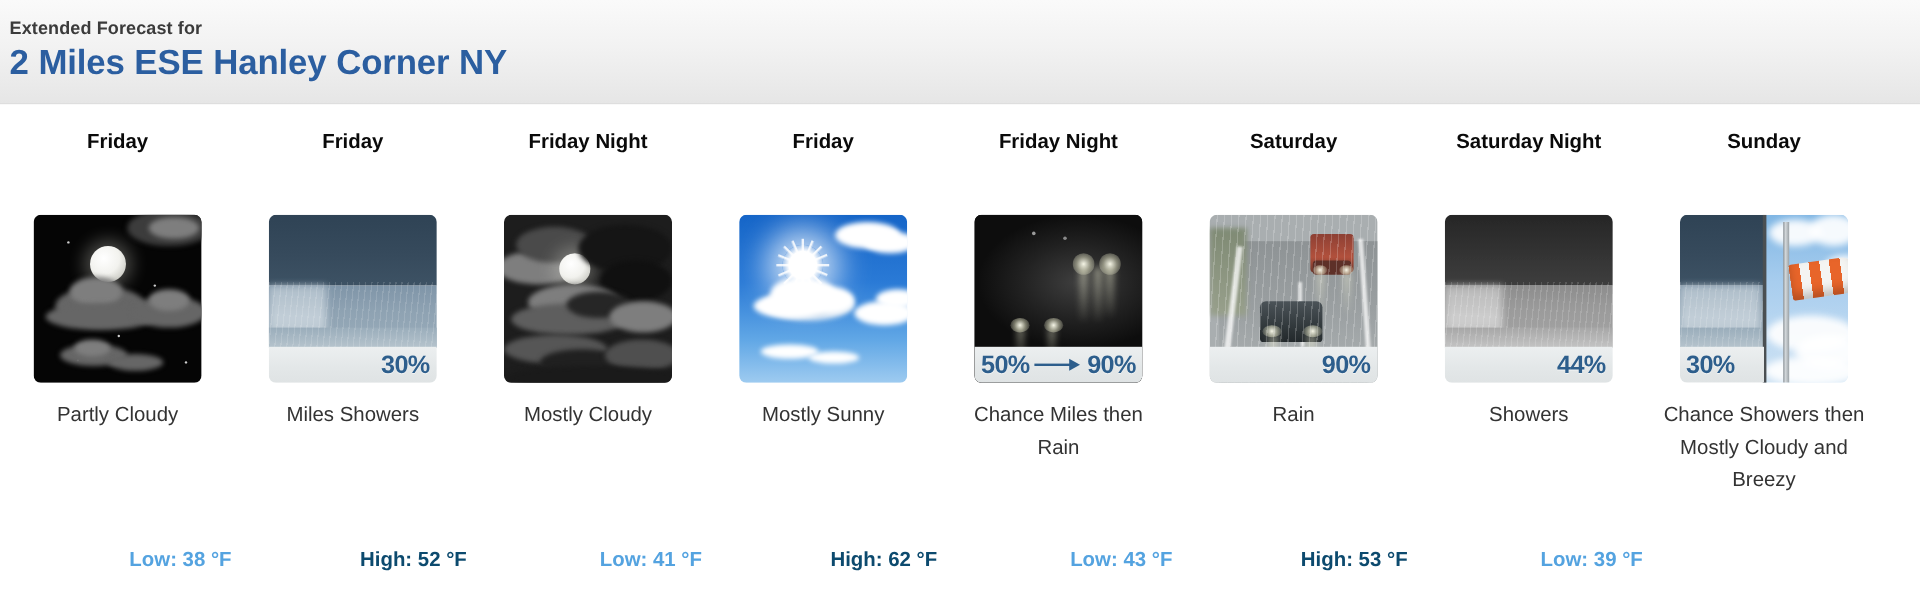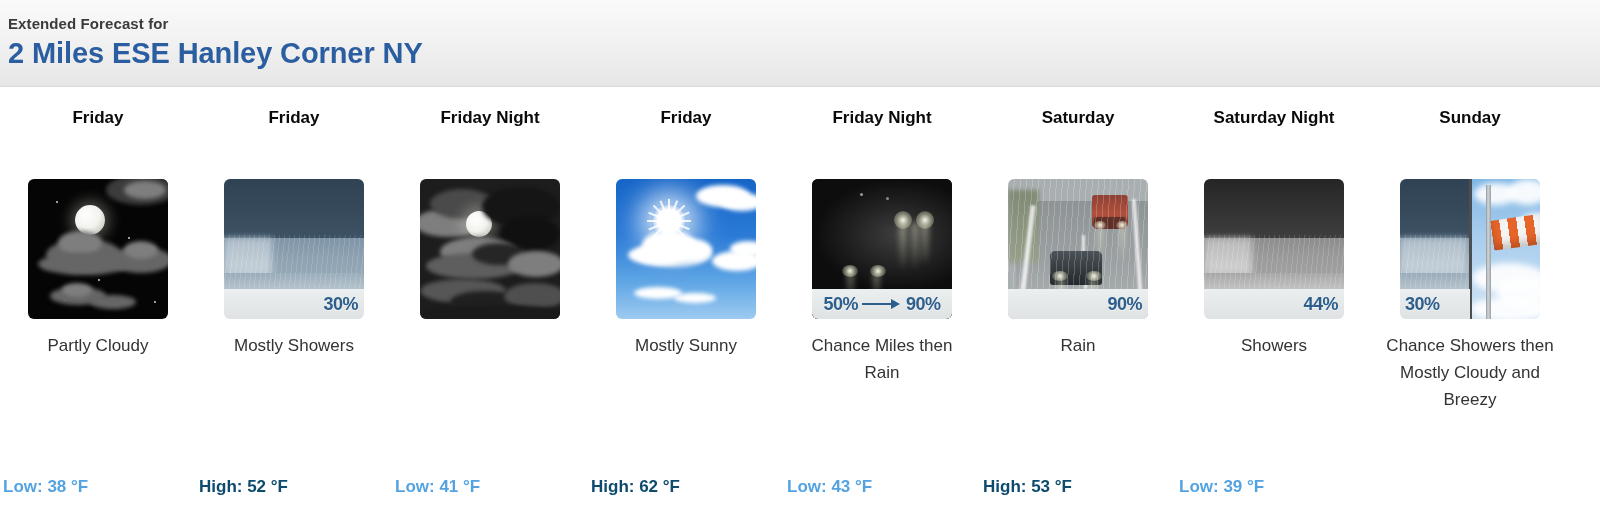--- a/index.html
+++ b/index.html
@@ -81,25 +81,24 @@
     text-align: center;
     font-size: 17px;
     color: #333333;
     line-height: 27px;
   }
 
   .temp {
     position: absolute;
     top: 352px;
     width: 190px;
-    text-align: left;
+    text-align: right;
     font-size: 17px;
     font-weight: bold;
     line-height: 22px;
-    margin-top: 20px;
   }
   .temp.low  { color: #54a3e0; }
   .temp.high { color: #0c4a6e; }
 
   
   .pop-strip {
     position: absolute;
     left: 0; right: 0; bottom: 0;
     height: 30px;
     background: linear-gradient(180deg, #eceff0 0%, #e3e7e8 60%, #dfe3e4 100%);
@@ -110,21 +109,21 @@
     z-index: 5;
   }
   .pop-strip.split-pop {
     width: 50%;
     right: auto;
     justify-content: flex-start;
     padding-right: 0;
     padding-left: 5px;
   }
   .pop-text {
-    font-size: 18px;
+    font-size: 21px;
     font-weight: bold;
     color: #2d5e8c;
     letter-spacing: -0.5px;
     line-height: 21px;
     text-shadow: 0 1px 0 rgba(255,255,255,.55);
   }
   .pop-dual { display: flex; align-items: center; gap: 4px; }
   .pop-arrow {
     width: 40px; height: 12px;
     position: relative;
@@ -341,21 +340,21 @@
           <div class="rain-mid"></div>
           <div class="rain-patch"></div>
           <div class="rain-low"></div>
           <div class="rain-streaks"></div>
         </div>
         <div class="pop-strip">
           <span class="pop-text">30%</span>
         </div>
       </div>
     </div>
-    <div class="desc">Mostly Showers</div>
+    <div class="desc">Miles Showers</div>
     <div class="temp high">High: 52 °F</div>
   </div>
 
   <div class="forecast-col">
     <div class="day-label">Friday Night</div>
     <div class="icon-wrap">
       <div class="wx-icon">
         <div class="art night-sky" style="background:#1d1d1d">
           <div class="cl-g lt" style="left:-6px;top:30px;width:70px;height:28px"></div>
           <div class="cl-g" style="left:10px;top:10px;width:64px;height:30px;background:#4a4a4a"></div>
@@ -366,20 +365,21 @@
           <div class="cl-g" style="left:6px;top:74px;width:96px;height:26px;background:#5e5e5e"></div>
           <div class="cl-g dk" style="left:52px;top:64px;width:54px;height:22px;background:#262626"></div>
           <div class="cl-g lt" style="left:88px;top:72px;width:56px;height:26px"></div>
           <div class="cl-g" style="left:0px;top:100px;width:86px;height:24px;background:#565656"></div>
           <div class="cl-g dk" style="left:30px;top:112px;width:70px;height:22px;background:#202020"></div>
           <div class="cl-g" style="left:84px;top:104px;width:62px;height:26px;background:#4f4f4f"></div>
           <div class="cl-g dk" style="left:0px;top:126px;width:150px;height:20px;background:#1a1a1a"></div>
         </div>
       </div>
     </div>
+    <div class="desc">Mostly Cloudy</div>
     <div class="temp low">Low: 41 °F</div>
   </div>
 
   <div class="forecast-col">
     <div class="day-label">Friday</div>
     <div class="icon-wrap">
       <div class="wx-icon">
         <div class="art sunny-sky">
           <div class="sun-ray" style="left:52px;top:20px;width:2px;height:44px;transform:rotate(0deg)"></div>
           <div class="sun-ray" style="left:52px;top:20px;width:2px;height:44px;transform:rotate(45deg)"></div>

